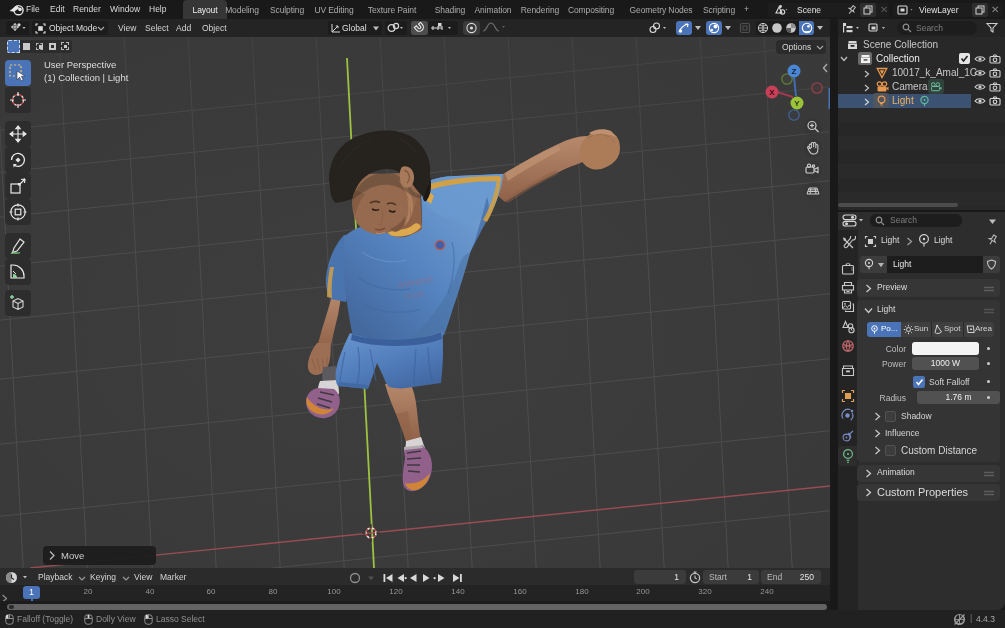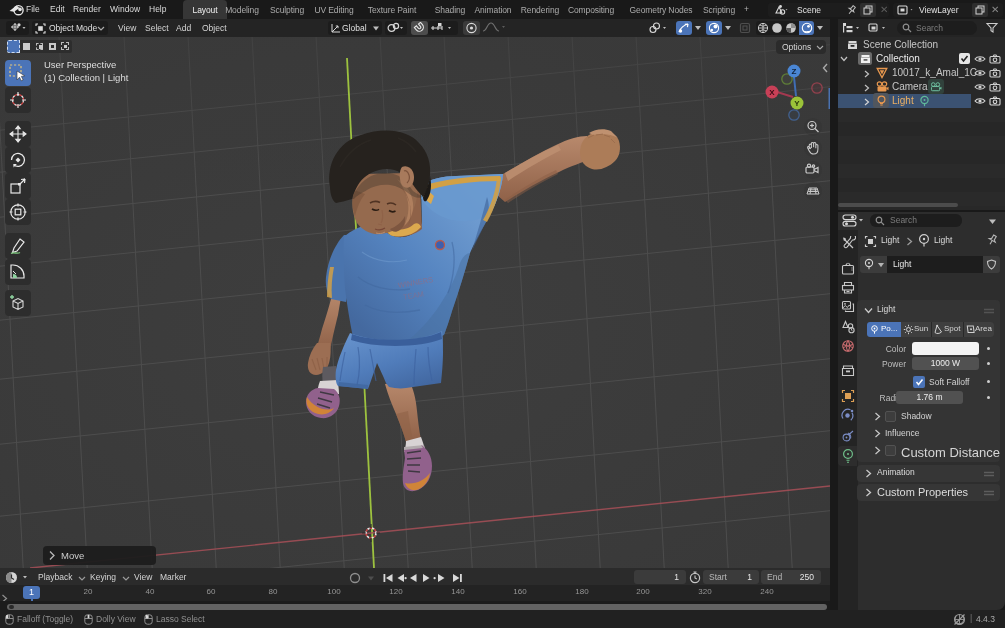--- a/index.html
+++ b/index.html
@@ -765,20 +765,29 @@
   </div>
   <div class="abs" style="left:49px;top:44px;width:96px;height:17px;background:#1d1d1d">
     <div class="abs" style="left:6px;top:3px;font-size:8.5px;color:#e8e8e8">Light</div>
   </div>
   <div class="abs" style="left:145px;top:44px;width:17px;height:17px;background:#3c3c3c;border-radius:0 3px 3px 0">
     <svg class="abs" style="left:3px;top:3px" width="11" height="11" viewBox="0 0 11 11">
       <path d="M5.5,1 L9.5,2.5 C9.5,6 8,8.5 5.5,10 C3,8.5 1.5,6 1.5,2.5 Z" fill="none" stroke="#c5c5c5" stroke-width="1.1"></path>
     </svg>
   </div>
 
+  <div class="panel" style="top:67px;height:18px">
+    <svg class="abs" style="left:8px;top:5px" width="7" height="9" viewBox="0 0 7 9">
+          <path d="M1.5,1 l4,3.5 -4,3.5" stroke="#c9c9c9" stroke-width="1.3" fill="none"></path>
+        </svg>
+    <div class="abs" style="left:20px;top:3px;font-size:8.5px">Preview</div>
+    <svg class="abs" style="left:126px;top:6px" width="12" height="8" viewBox="0 0 12 8">
+          <path d="M1,2.5 h10 M1,5.5 h10" stroke="#5d5d5d" stroke-width="1.3"></path>
+        </svg>
+  </div>
 
   <div class="panel" style="top:88px;height:162px;background:#343434">
     <svg class="abs" style="left:7px;top:7px" width="9" height="7" viewBox="0 0 9 7">
           <path d="M1,1.5 l3.5,4 L8,1.5" stroke="#c9c9c9" stroke-width="1.3" fill="none"></path>
         </svg>
     <div class="abs" style="left:20px;top:4px;font-size:8.5px">Light</div>
     <svg class="abs" style="left:126px;top:7px" width="12" height="8" viewBox="0 0 12 8">
           <path d="M1,2.5 h10 M1,5.5 h10" stroke="#535353" stroke-width="1.3"></path>
         </svg>
 
@@ -820,36 +829,36 @@
     <div class="pfield" style="left:55px;top:57px;width:67px;height:13px;line-height:13px">1000 W</div>
     <div class="pdot" style="left:130px;top:62px"></div>
     <div class="abs" style="left:56px;top:76px;width:12px;height:12px;background:#4b74b8;border-radius:2px">
       <svg class="abs" style="left:1.5px;top:2px" width="9" height="8" viewBox="0 0 9 8">
             <path d="M1.5,4 l2,2.5 L7.5,1.5" stroke="#fff" stroke-width="1.5" fill="none"></path>
           </svg>
     </div>
     <div class="abs" style="left:72px;top:77px;font-size:8.5px;color:#d5d5d5">Soft Falloff</div>
     <div class="pdot" style="left:130px;top:80px"></div>
     <div class="plabel" style="left:9px;top:93px;width:40px">Radius</div>
-    <div class="pfield" style="left:39px;top:91px;width:67px;height:13px;line-height:13px">1.76 m</div>
+    <div class="pfield" style="left:60px;top:91px;width:83px;height:13px;line-height:13px">1.76 m</div>
     <div class="pdot" style="left:130px;top:96px"></div>
     <svg class="abs" style="left:17px;top:112px" width="7" height="9" viewBox="0 0 7 9">
           <path d="M1.5,1 l4,3.5 -4,3.5" stroke="#c9c9c9" stroke-width="1.2" fill="none"></path>
         </svg>
     <div class="abs" style="left:28px;top:111px;width:11px;height:11px;background:#3d3d3d;border:1px solid #525252;border-radius:2px"></div>
     <div class="abs" style="left:44px;top:111px;font-size:8.5px;color:#d5d5d5">Shadow</div>
     <svg class="abs" style="left:17px;top:129px" width="7" height="9" viewBox="0 0 7 9">
           <path d="M1.5,1 l4,3.5 -4,3.5" stroke="#c9c9c9" stroke-width="1.2" fill="none"></path>
         </svg>
     <div class="abs" style="left:28px;top:128px;font-size:8.5px;color:#d5d5d5">Influence</div>
     <svg class="abs" style="left:17px;top:146px" width="7" height="9" viewBox="0 0 7 9">
           <path d="M1.5,1 l4,3.5 -4,3.5" stroke="#c9c9c9" stroke-width="1.2" fill="none"></path>
         </svg>
     <div class="abs" style="left:28px;top:145px;width:11px;height:11px;background:#3d3d3d;border:1px solid #525252;border-radius:2px"></div>
-    <div class="abs" style="left:44px;top:145px;font-size:13px;color:#d5d5d5">Custom Distance</div>
+    <div class="abs" style="left:44px;top:145px;font-size:10px;color:#d5d5d5">Custom Distance</div>
   </div>
 
   <div class="panel" style="top:253px;height:17px">
     <svg class="abs" style="left:8px;top:4px" width="7" height="9" viewBox="0 0 7 9">
           <path d="M1.5,1 l4,3.5 -4,3.5" stroke="#c9c9c9" stroke-width="1.3" fill="none"></path>
         </svg>
     <div class="abs" style="left:20px;top:2px;font-size:8.5px">Animation</div>
     <svg class="abs" style="left:126px;top:5px" width="12" height="8" viewBox="0 0 12 8">
           <path d="M1,2.5 h10 M1,5.5 h10" stroke="#5d5d5d" stroke-width="1.3"></path>
         </svg>

